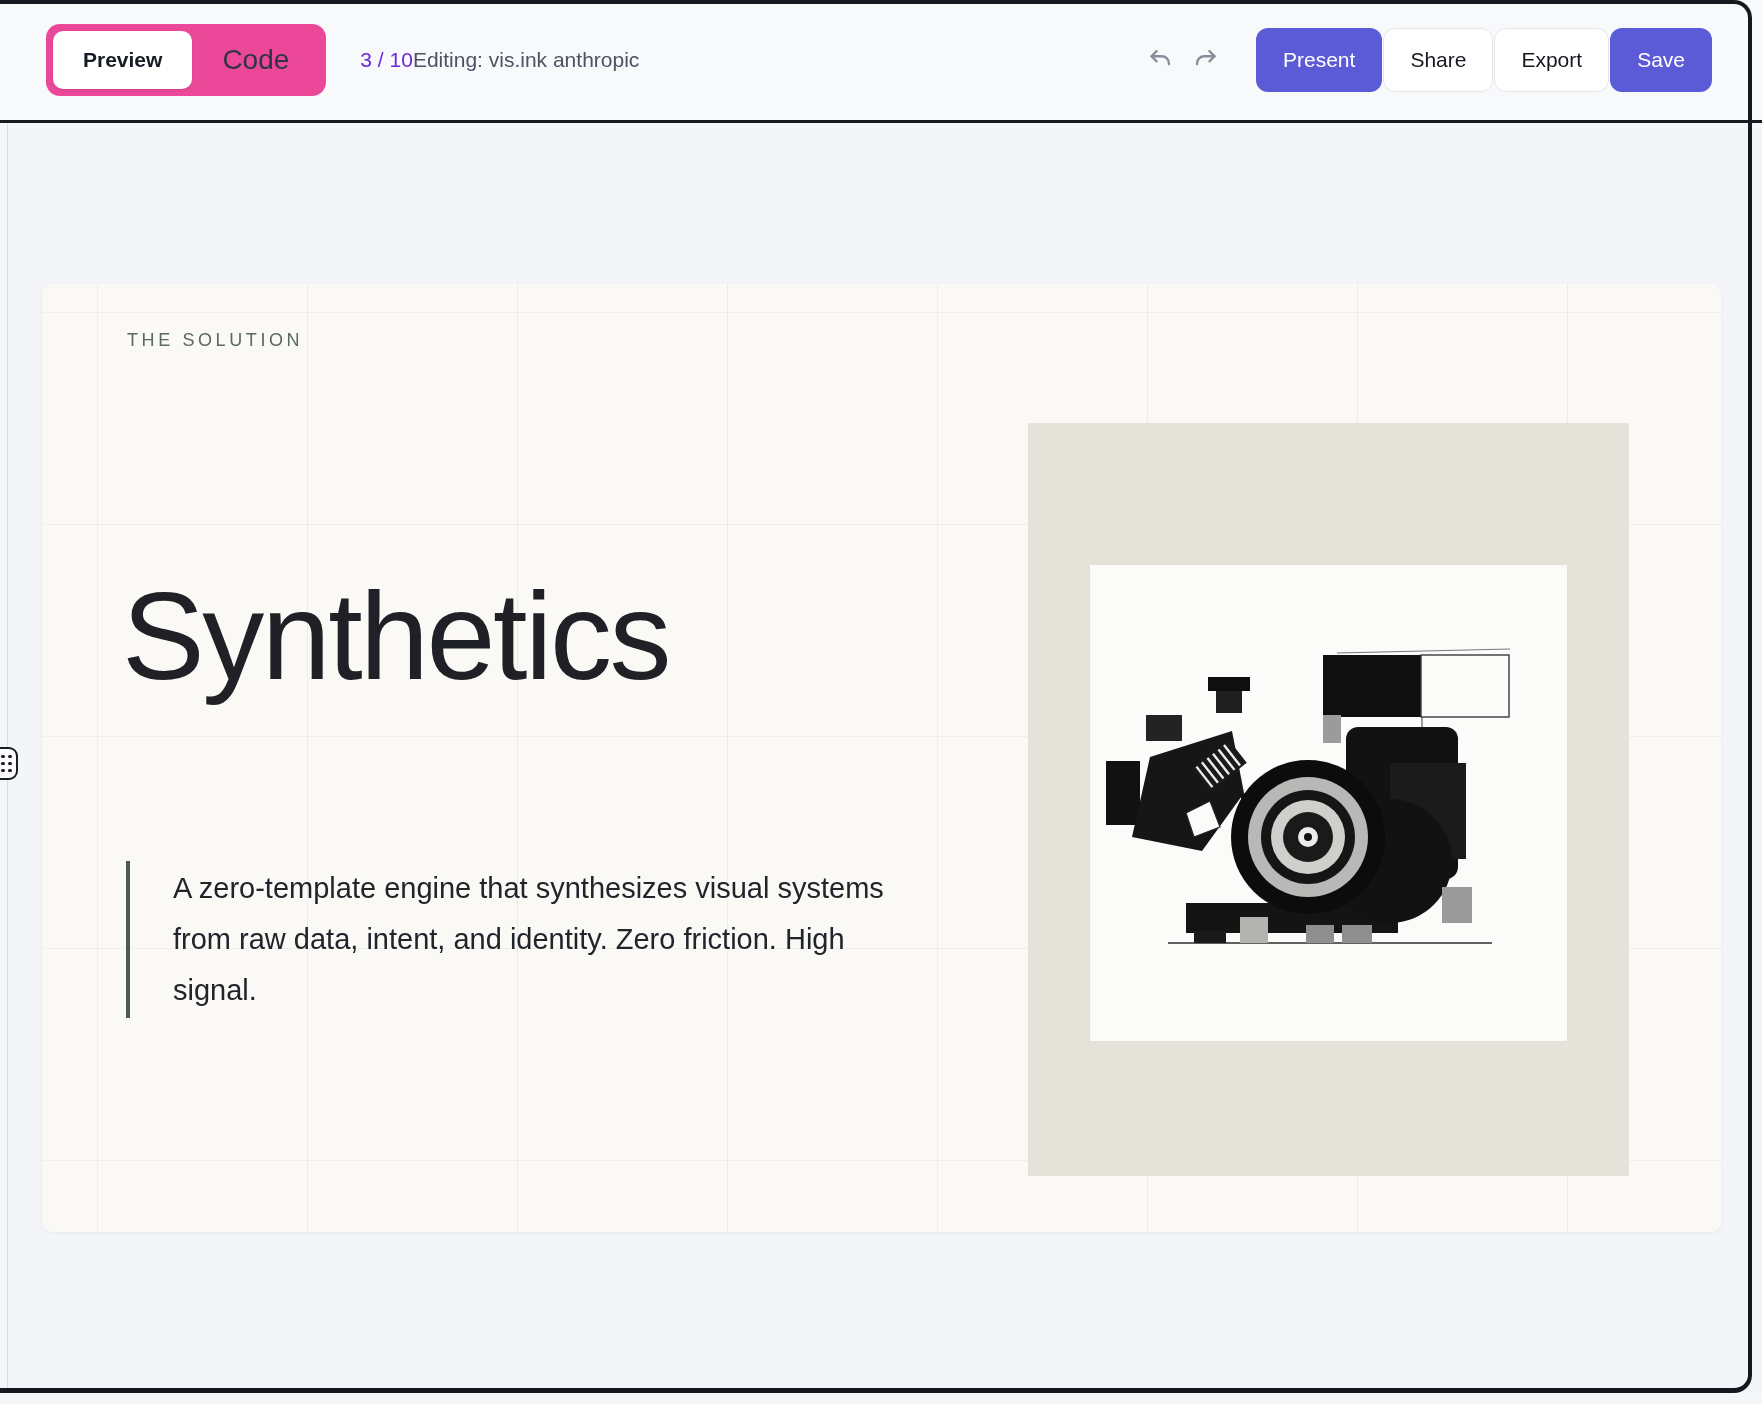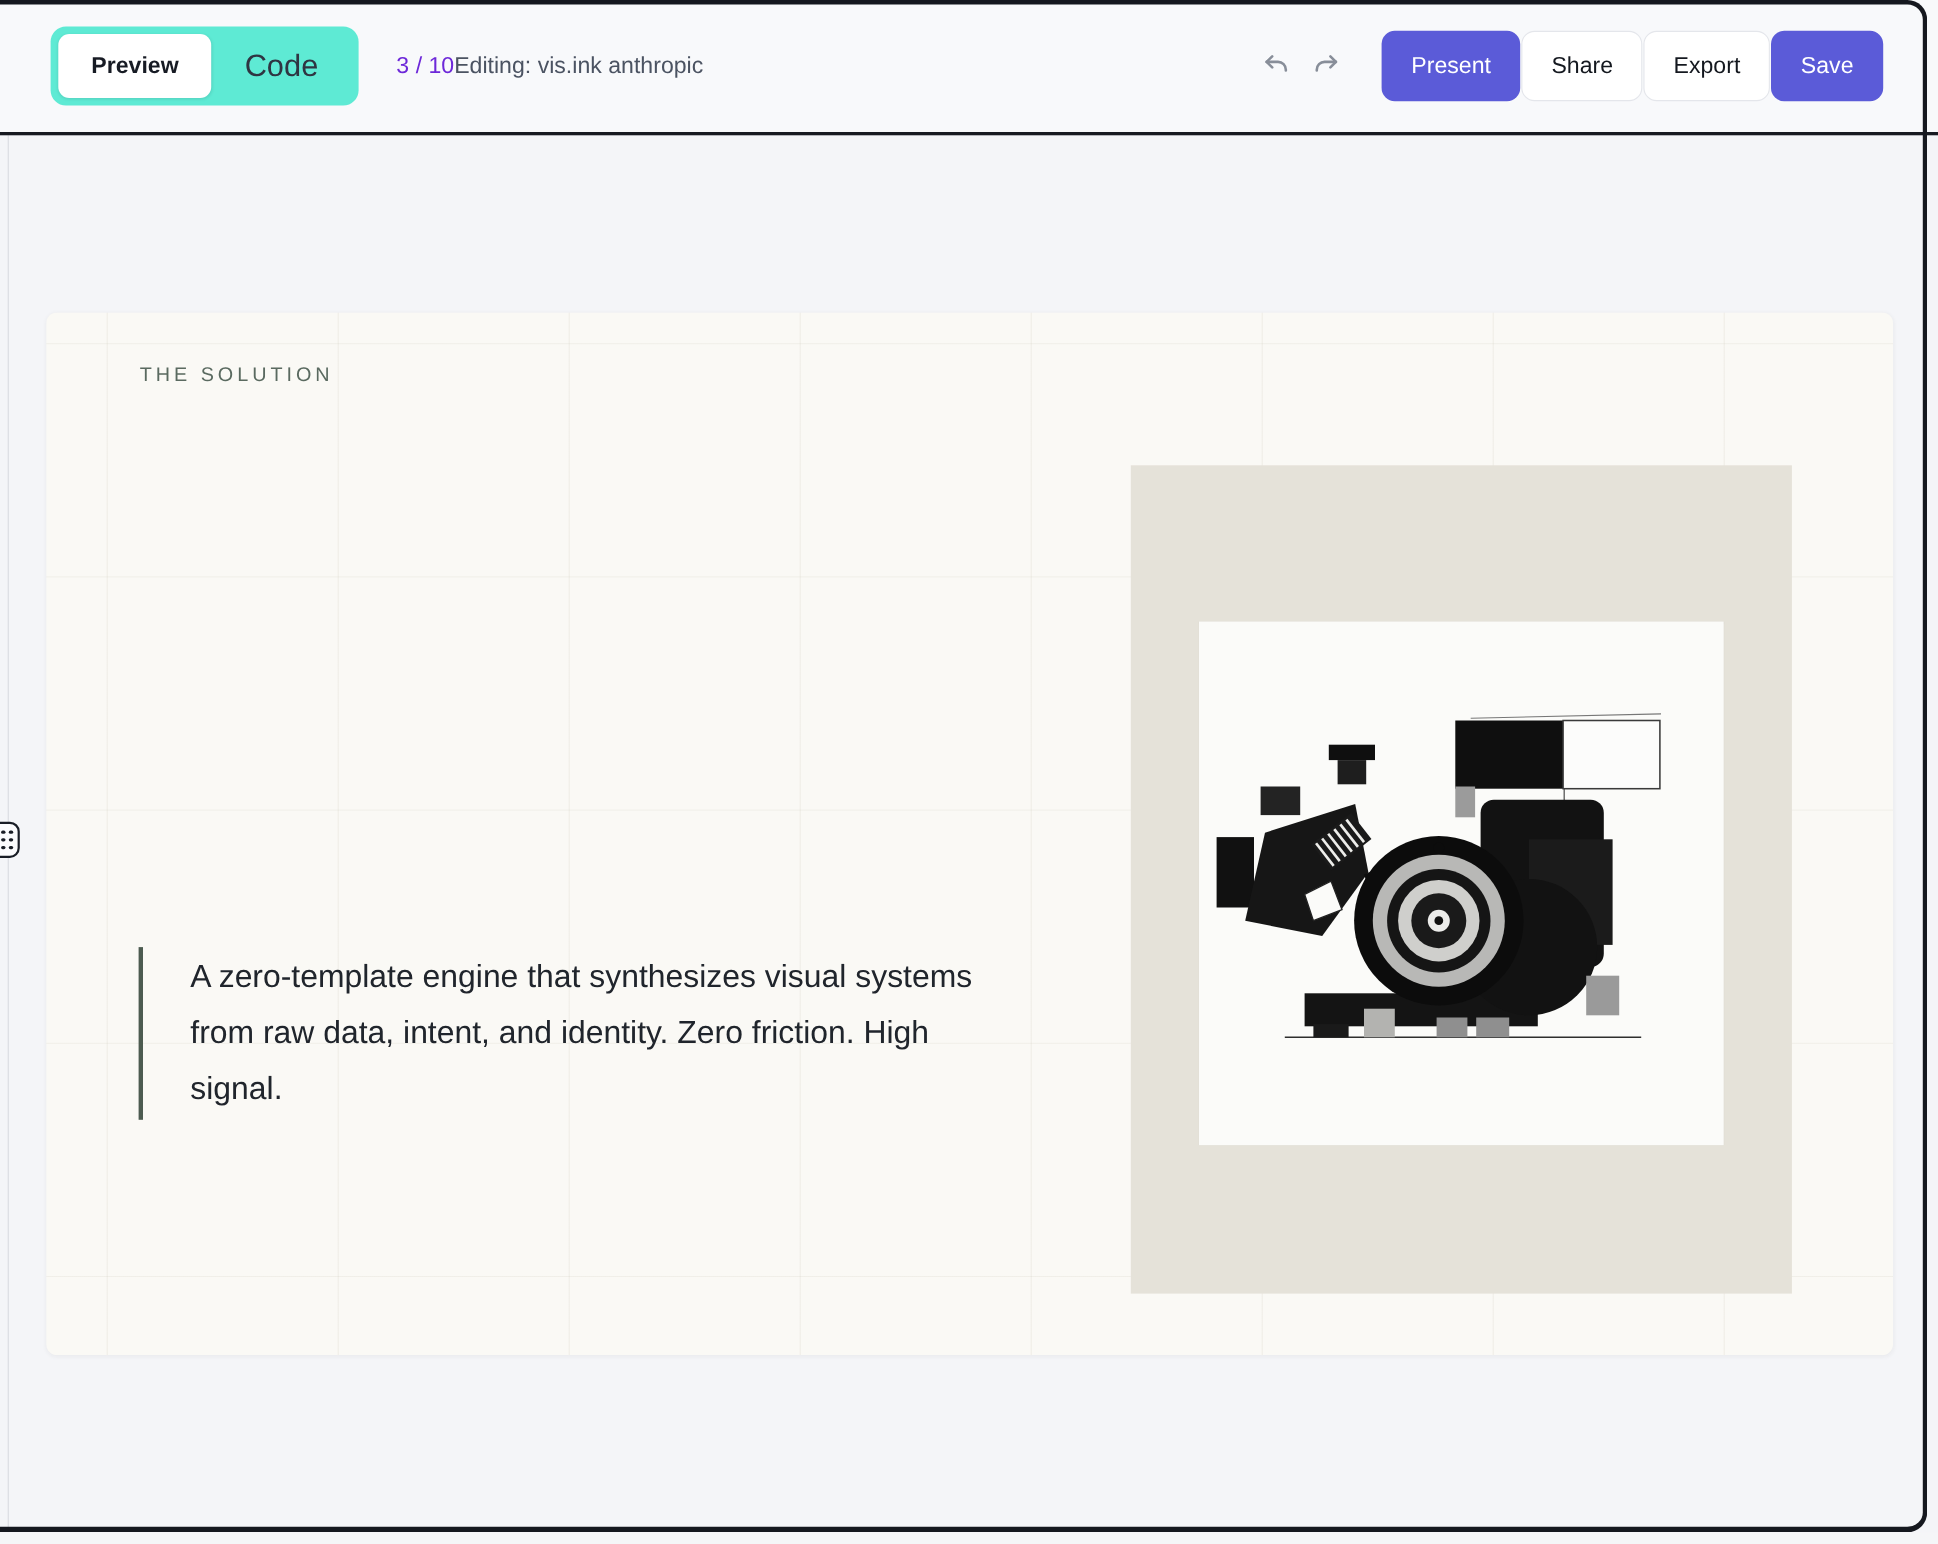--- a/index.html
+++ b/index.html
@@ -35,21 +35,21 @@
   .toolbar {
     position: absolute; left: 0; top: 0; width: 1762px; height: 123px;
     background: #F8F9FB;
     border-bottom: 3px solid #171A21;
     display: flex; align-items: center;
     padding: 0 50px 0 46px;
     z-index: 10;
   }
   .view-toggle {
     display: flex; align-items: center;
-    background: #5eead4; border-radius: 14px; padding: 7px;
+    background: #ec4899; border-radius: 14px; padding: 7px;
     height: 72px;
   }
   .btn-preview {
     background: #FFFFFF; border: none; border-radius: 10px;
     height: 58px; padding: 0 30px;
     font-family: inherit; font-size: 21px; font-weight: 600; color: #171B24;
     box-shadow: 0 1px 3px rgba(20,24,34,0.12);
     cursor: pointer;
   }
   .btn-code {
@@ -177,20 +177,21 @@
     <button class="btn-outline">Share</button>
     <button class="btn-outline">Export</button>
     <button class="btn-solid">Save</button>
   </div>
 </div>
 
 <div class="slide">
   <div class="eyebrow">THE SOLUTION</div>
 
   <div class="slide-title">
+    <div>Synthetics</div>
   </div>
 
   <div class="slide-quote">A zero-template engine that synthesizes visual systems from raw data, intent, and identity. Zero friction. High signal.</div>
 
   <div class="image-frame">
     <div class="image-inner">
       <svg width="477" height="476" viewBox="0 0 477 476">
 
         <line x1="78" y1="378" x2="402" y2="378" stroke="#2E2E2E" stroke-width="1.4"></line>
 

